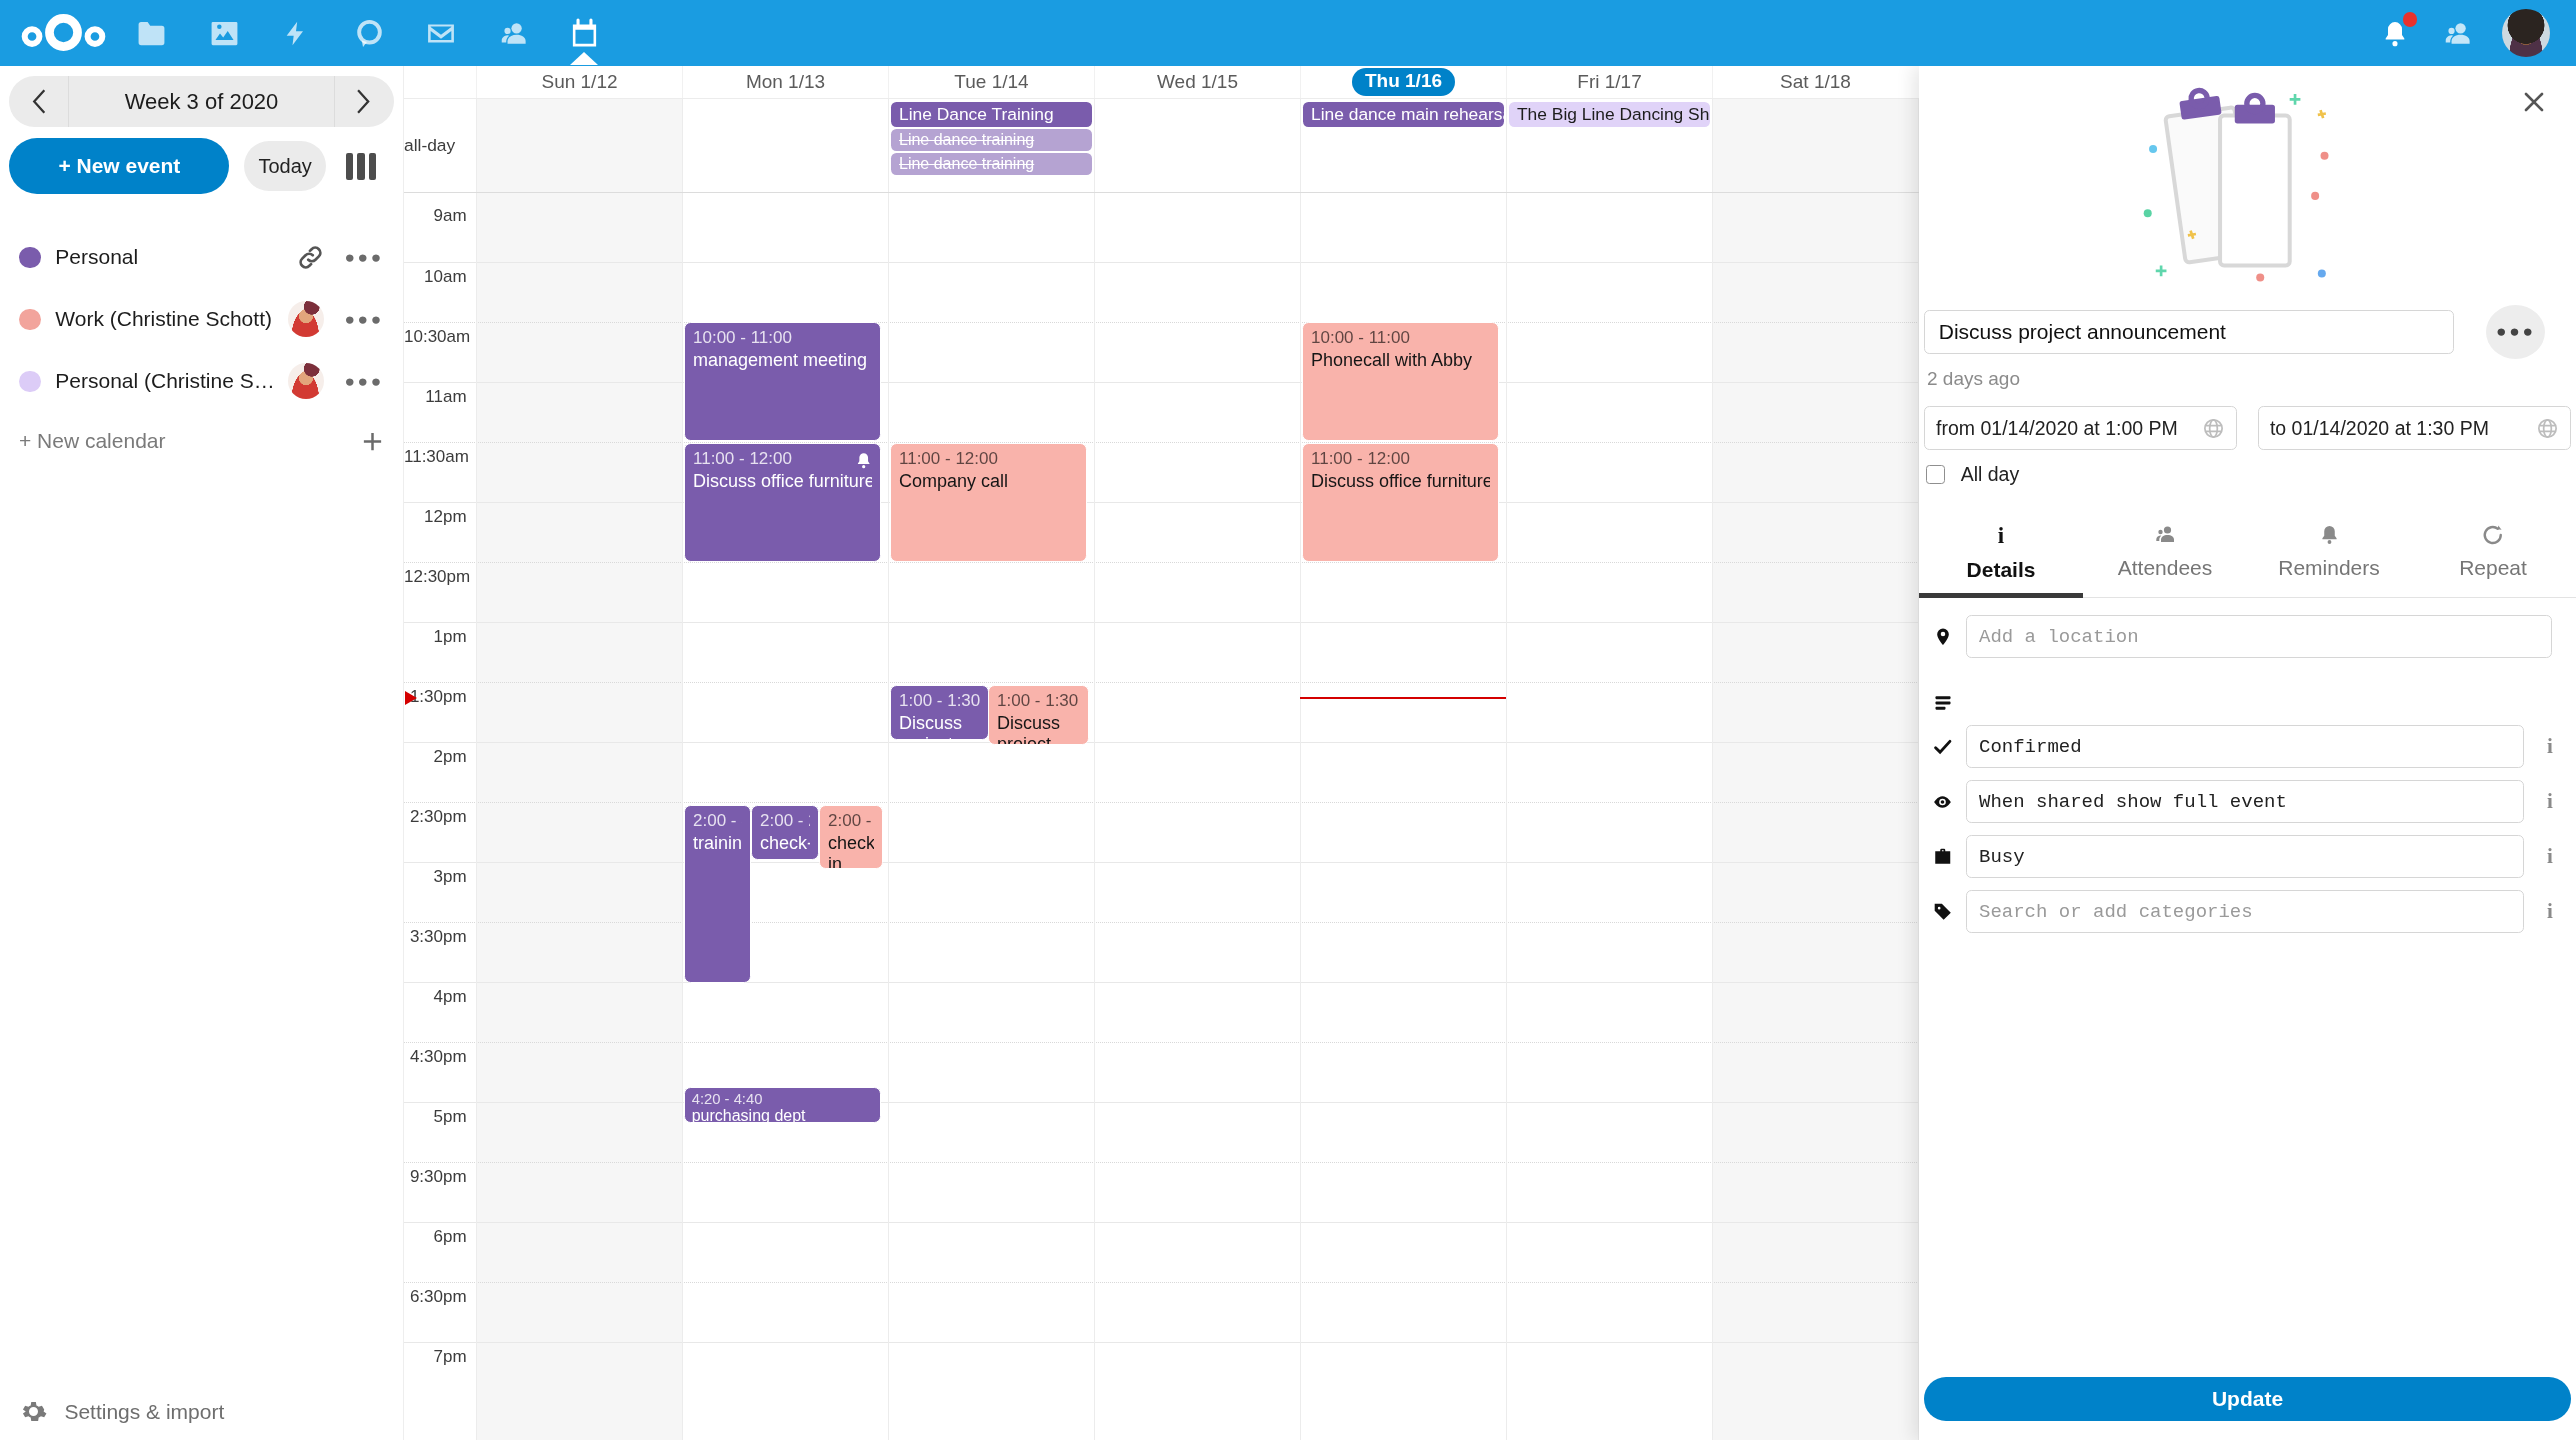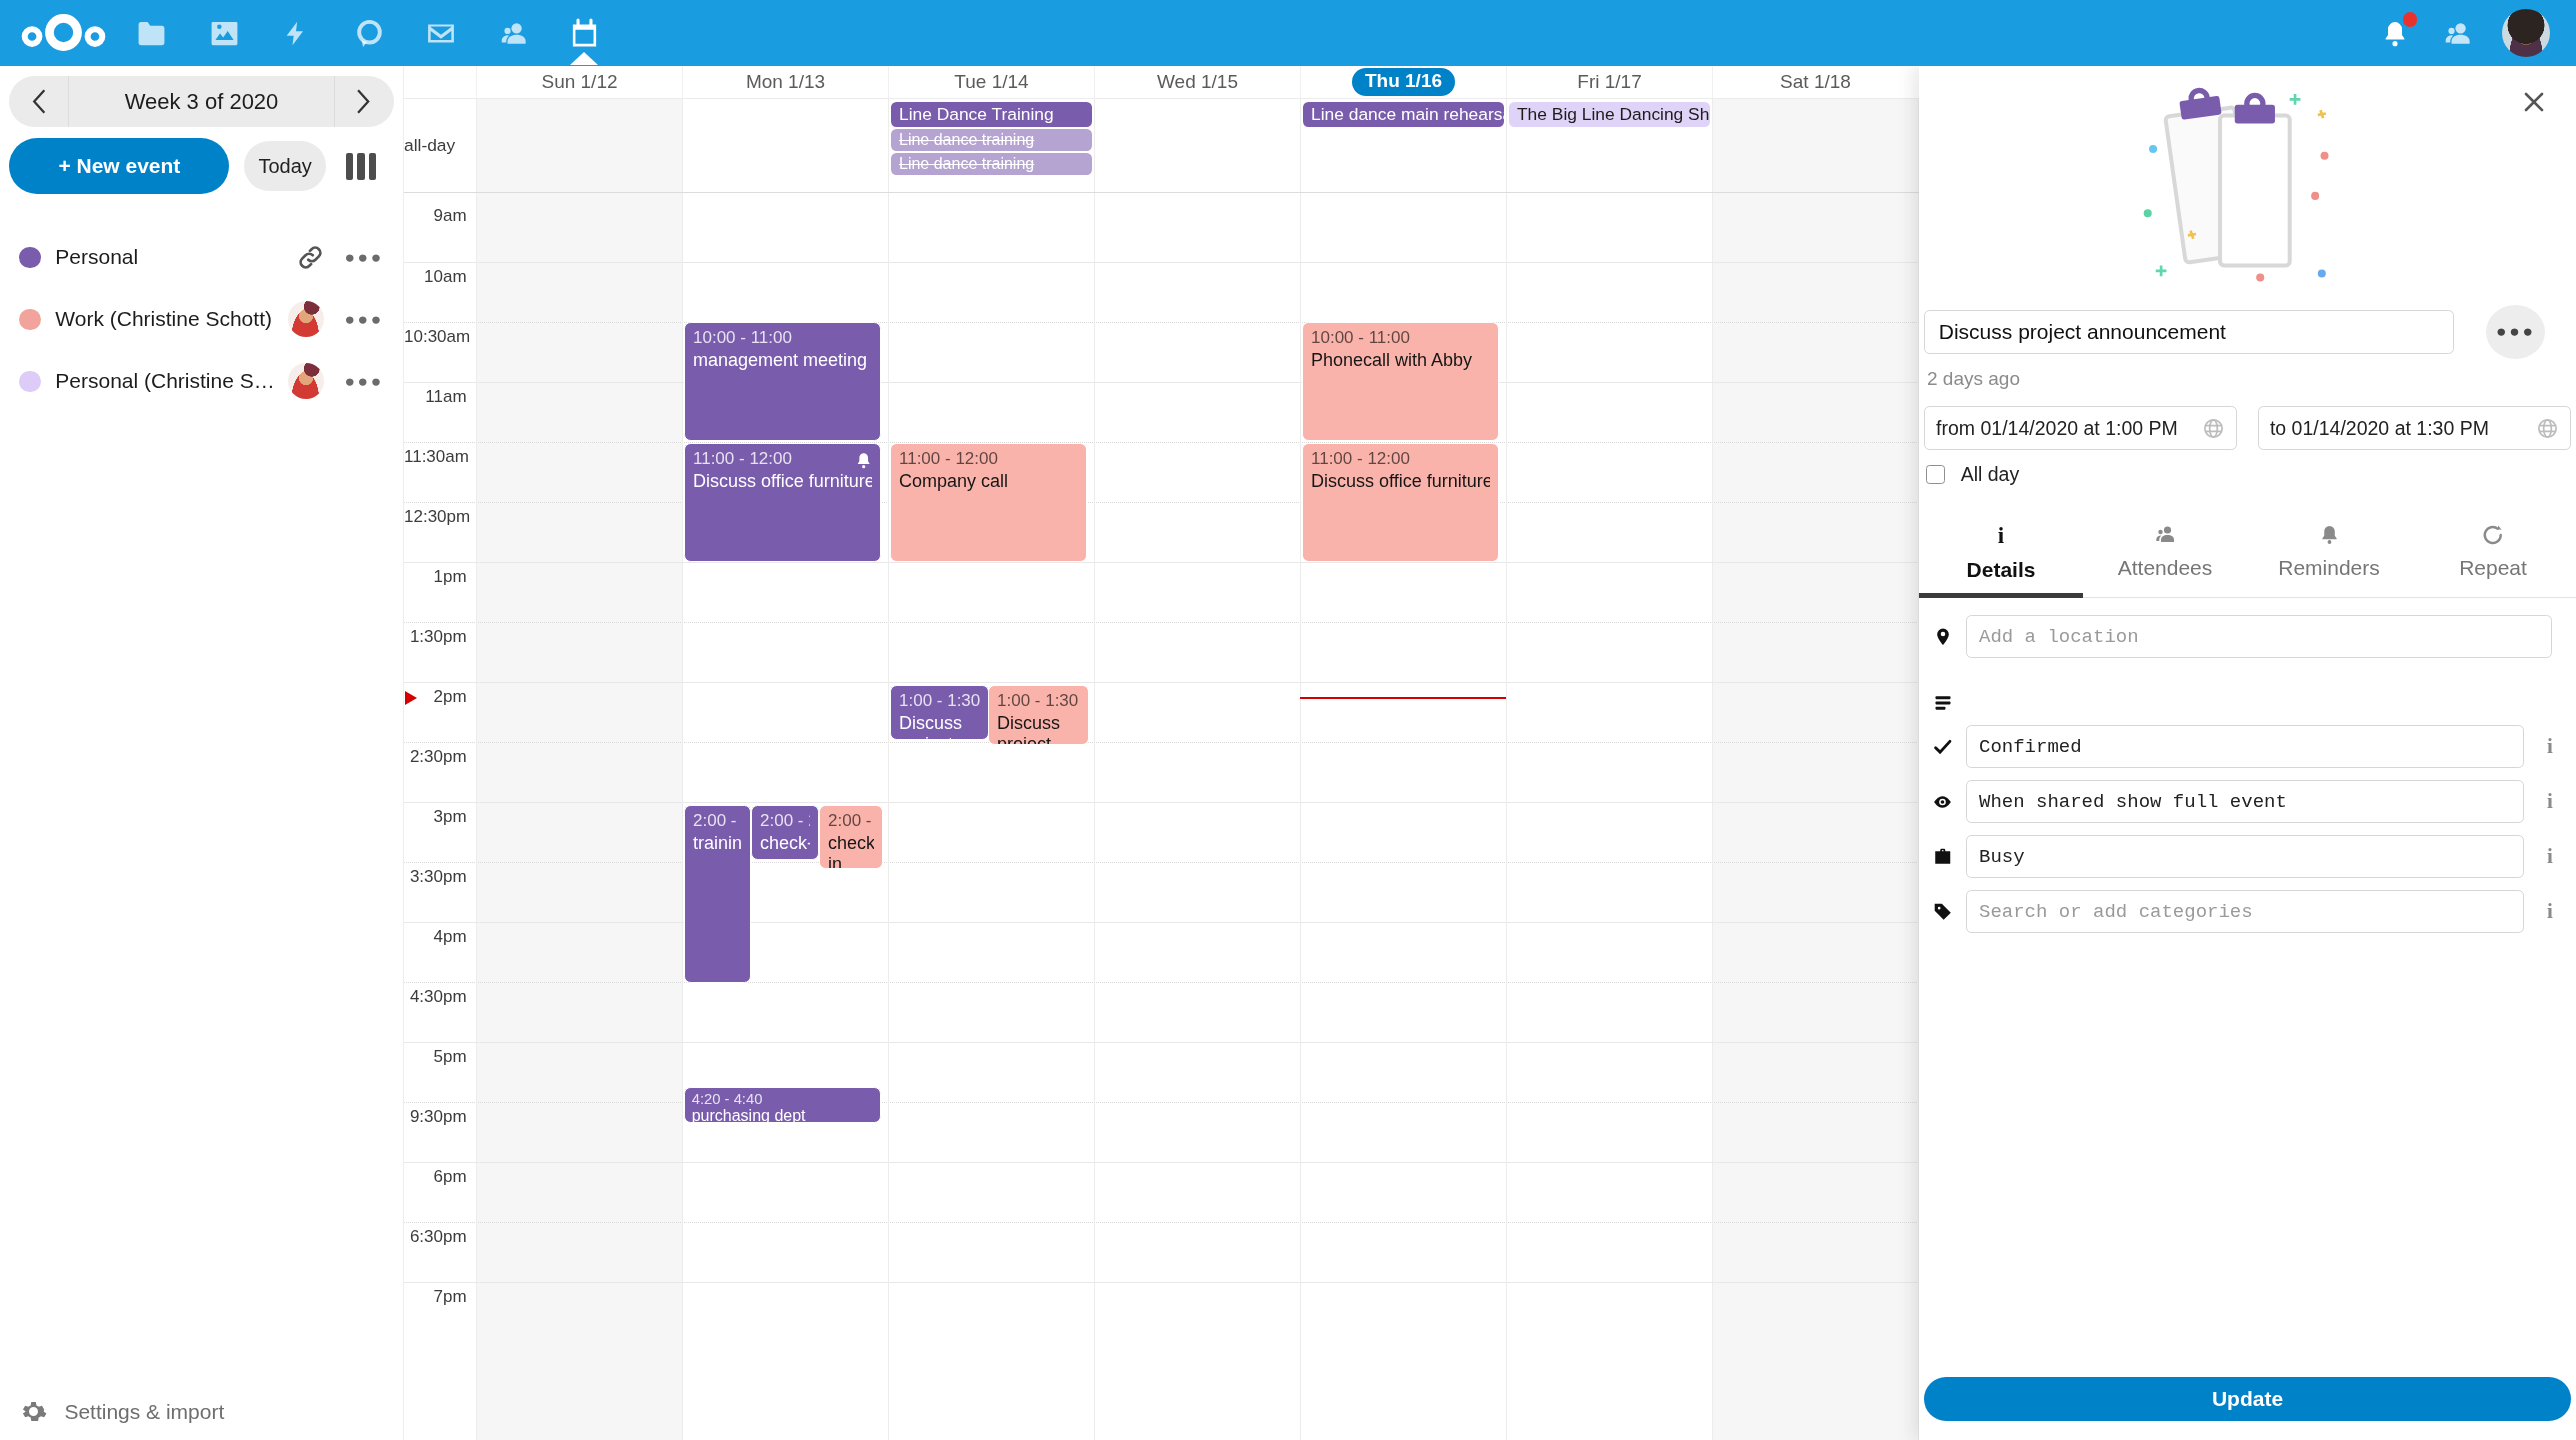--- a/index.html
+++ b/index.html
@@ -230,20 +230,28 @@
       </span>
     </div>
     <div class="calrow">
       <span class="caldot" style="background:#dcccf7"></span>
       <span class="calname">Personal (Christine Schott)</span>
       <span class="calicons">
         <span class="avatar-sm"></span>
         <span class="dots3">●●●</span>
       </span>
     </div>
+    <div class="newcal">
+      <span>+ New calendar</span>
+      <span class="plus">
+        <svg width="23" height="23" viewBox="0 0 24 24" stroke="#6b6b6b" stroke-width="2.6">
+            <path d="M12 3v18M3 12h18"></path>
+          </svg>
+      </span>
+    </div>
   </div>
 
   <div class="settings">
     <svg width="27" height="27" viewBox="0 0 24 24" fill="#7a7a7a">
         <path d="M12 8a4 4 0 1 0 0 8 4 4 0 0 0 0-8zm9 4 2.5 1.8-2 3.4-2.9-1a8 8 0 0 1-2 1.2l-.5 3H10l-.5-3a8 8 0 0 1-2-1.2l-2.9 1-2-3.4L5.1 12 2.6 10.2l2-3.4 2.9 1a8 8 0 0 1 2-1.2l.5-3h4.1l.5 3a8 8 0 0 1 2 1.2l2.9-1 2 3.4L21 12z"></path>
       </svg>
     <span>Settings &amp; import</span>
   </div>
 </aside>
 
@@ -313,20 +321,23 @@
         <span class="tlabel">10am</span>
       </div>
     <div class="slotrow half">
         <span class="tlabel">10:30am</span>
       </div>
     <div class="slotrow hour">
         <span class="tlabel">11am</span>
       </div>
     <div class="slotrow half">
         <span class="tlabel">11:30am</span>
+      </div>
+    <div class="slotrow hour">
+        <span class="tlabel">12pm</span>
       </div>
     <div class="slotrow half">
         <span class="tlabel">12:30pm</span>
       </div>
     <div class="slotrow hour">
         <span class="tlabel">1pm</span>
       </div>
     <div class="slotrow half">
         <span class="tlabel">1:30pm</span>
       </div>

